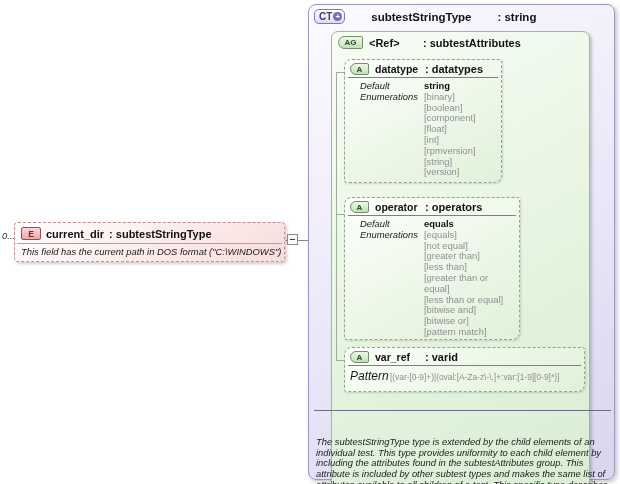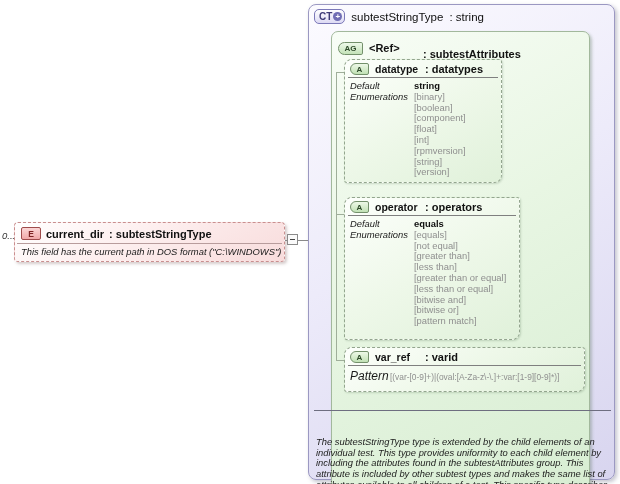--- a/index.html
+++ b/index.html
@@ -44,36 +44,36 @@
   .badge-ct{
     display:flex;align-items:center;gap:1px;padding:1px 2px 1px 4px;
     border:1px solid #7b78b8;border-radius:5px;
     background:linear-gradient(#ffffff,#dddaf4);box-sizing:border-box;height:15px;
   }
   .badge-ct .ct-text{font-size:10px;font-weight:bold;color:#3f3c78;}
   .badge-ct .plus-circle{
     width:9px;height:9px;border-radius:50%;background:#716eb4;color:#fff;
     font-size:8px;line-height:9px;text-align:center;font-weight:bold;
   }
-  .ct-name,.ct-type{font-size:11.5px;font-weight:normal;color:#101010;}
+  .ct-name,.ct-type{font-size:11.5px;font-weight:bold;color:#101010;margin-left:20px;}
   
   .ag-box{
     position:absolute;left:22px;top:26px;width:259px;height:468px;box-sizing:border-box;
     border:1px solid #a2b89c;border-radius:7px;
     background:linear-gradient(150deg,#f8fdf6 0%,#e8f6e3 45%,#d7edd2 100%);
     box-shadow:2px 2px 3px rgba(70,100,70,.30);
   }
   .ag-header{position:absolute;left:6px;top:4px;display:flex;align-items:center;}
   .badge-ag{
     width:25px;height:13px;display:flex;align-items:center;justify-content:center;flex:0 0 auto;
     background:linear-gradient(#eef9e9,#c3e2b8);border:1px solid #73906b;
     border-radius:7px 2px 2px 7px;font-size:8px;font-weight:bold;color:#2e4a2a;box-sizing:border-box;
   }
   .ag-name{font-size:11px;font-weight:bold;color:#111;margin-left:6px;min-width:54px;display:inline-block;}
-  .ag-type{font-size:11px;font-weight:bold;color:#111;margin-top:12px;}
+  .ag-type{font-size:11px;font-weight:bold;color:#111;}
   
   .tree-vline{position:absolute;left:4px;top:40px;width:1px;height:289px;background:#9fae9a;}
   .tree-stub{position:absolute;left:4px;width:9px;height:1px;background:#9fae9a;}
   
   .attr-box{
     position:absolute;box-sizing:border-box;
     border:1px dashed #93a58e;border-radius:8px 3px 8px 3px;
     background:linear-gradient(150deg,#fdfffc 0%,#eef8e9 50%,#e0f1da 100%);
     box-shadow:1px 1px 2px rgba(70,100,70,.22);
   }
@@ -83,21 +83,21 @@
   .attr-header{display:flex;align-items:center;padding:3px 5px 2px 5px;}
   .badge-a{
     width:19px;height:12px;display:flex;align-items:center;justify-content:center;flex:0 0 auto;
     background:linear-gradient(#edf8e7,#c1e1b5);border:1px solid #73906b;
     border-radius:6px 2px 2px 6px;font-size:8px;font-weight:bold;color:#2e4a2a;box-sizing:border-box;
   }
   .attr-name{font-size:10.5px;font-weight:bold;color:#111;margin-left:6px;min-width:50px;display:inline-block;}
   .attr-type{font-size:11px;font-weight:bold;color:#111;}
   .attr-sep{border-top:1px solid #7f7f7f;margin:0 3px;}
   .attr-body{display:flex;padding:3px 5px;}
-  .attr-labels{width:64px;flex:0 0 auto;font-size:9.4px;font-style:italic;color:#1a1a1a;line-height:10.8px;}
+  .attr-labels{width:64px;flex:0 0 auto;font-size:9.4px;font-style:italic;color:#1a1a1a;line-height:10.8px;margin-left:10px;}
   .attr-values{flex:1;font-size:9.4px;line-height:10.8px;}
   .default-value{color:#111;font-weight:bold;}
   .enum-val{color:#8f8f8f;}
   .varref-body{display:flex;padding:3px 5px;align-items:baseline;}
   .pattern-label{width:36px;flex:0 0 auto;font-size:12px;font-style:italic;color:#1a1a1a;}
   .pattern-value{font-size:8.4px;color:#8f8f8f;white-space:nowrap;margin-left:4px;}
   
   .doc-sep{position:absolute;left:5px;top:405px;width:297px;height:1px;background:#6e6e80;}
   .doc-text{
     position:absolute;left:7px;top:432px;width:298px;

